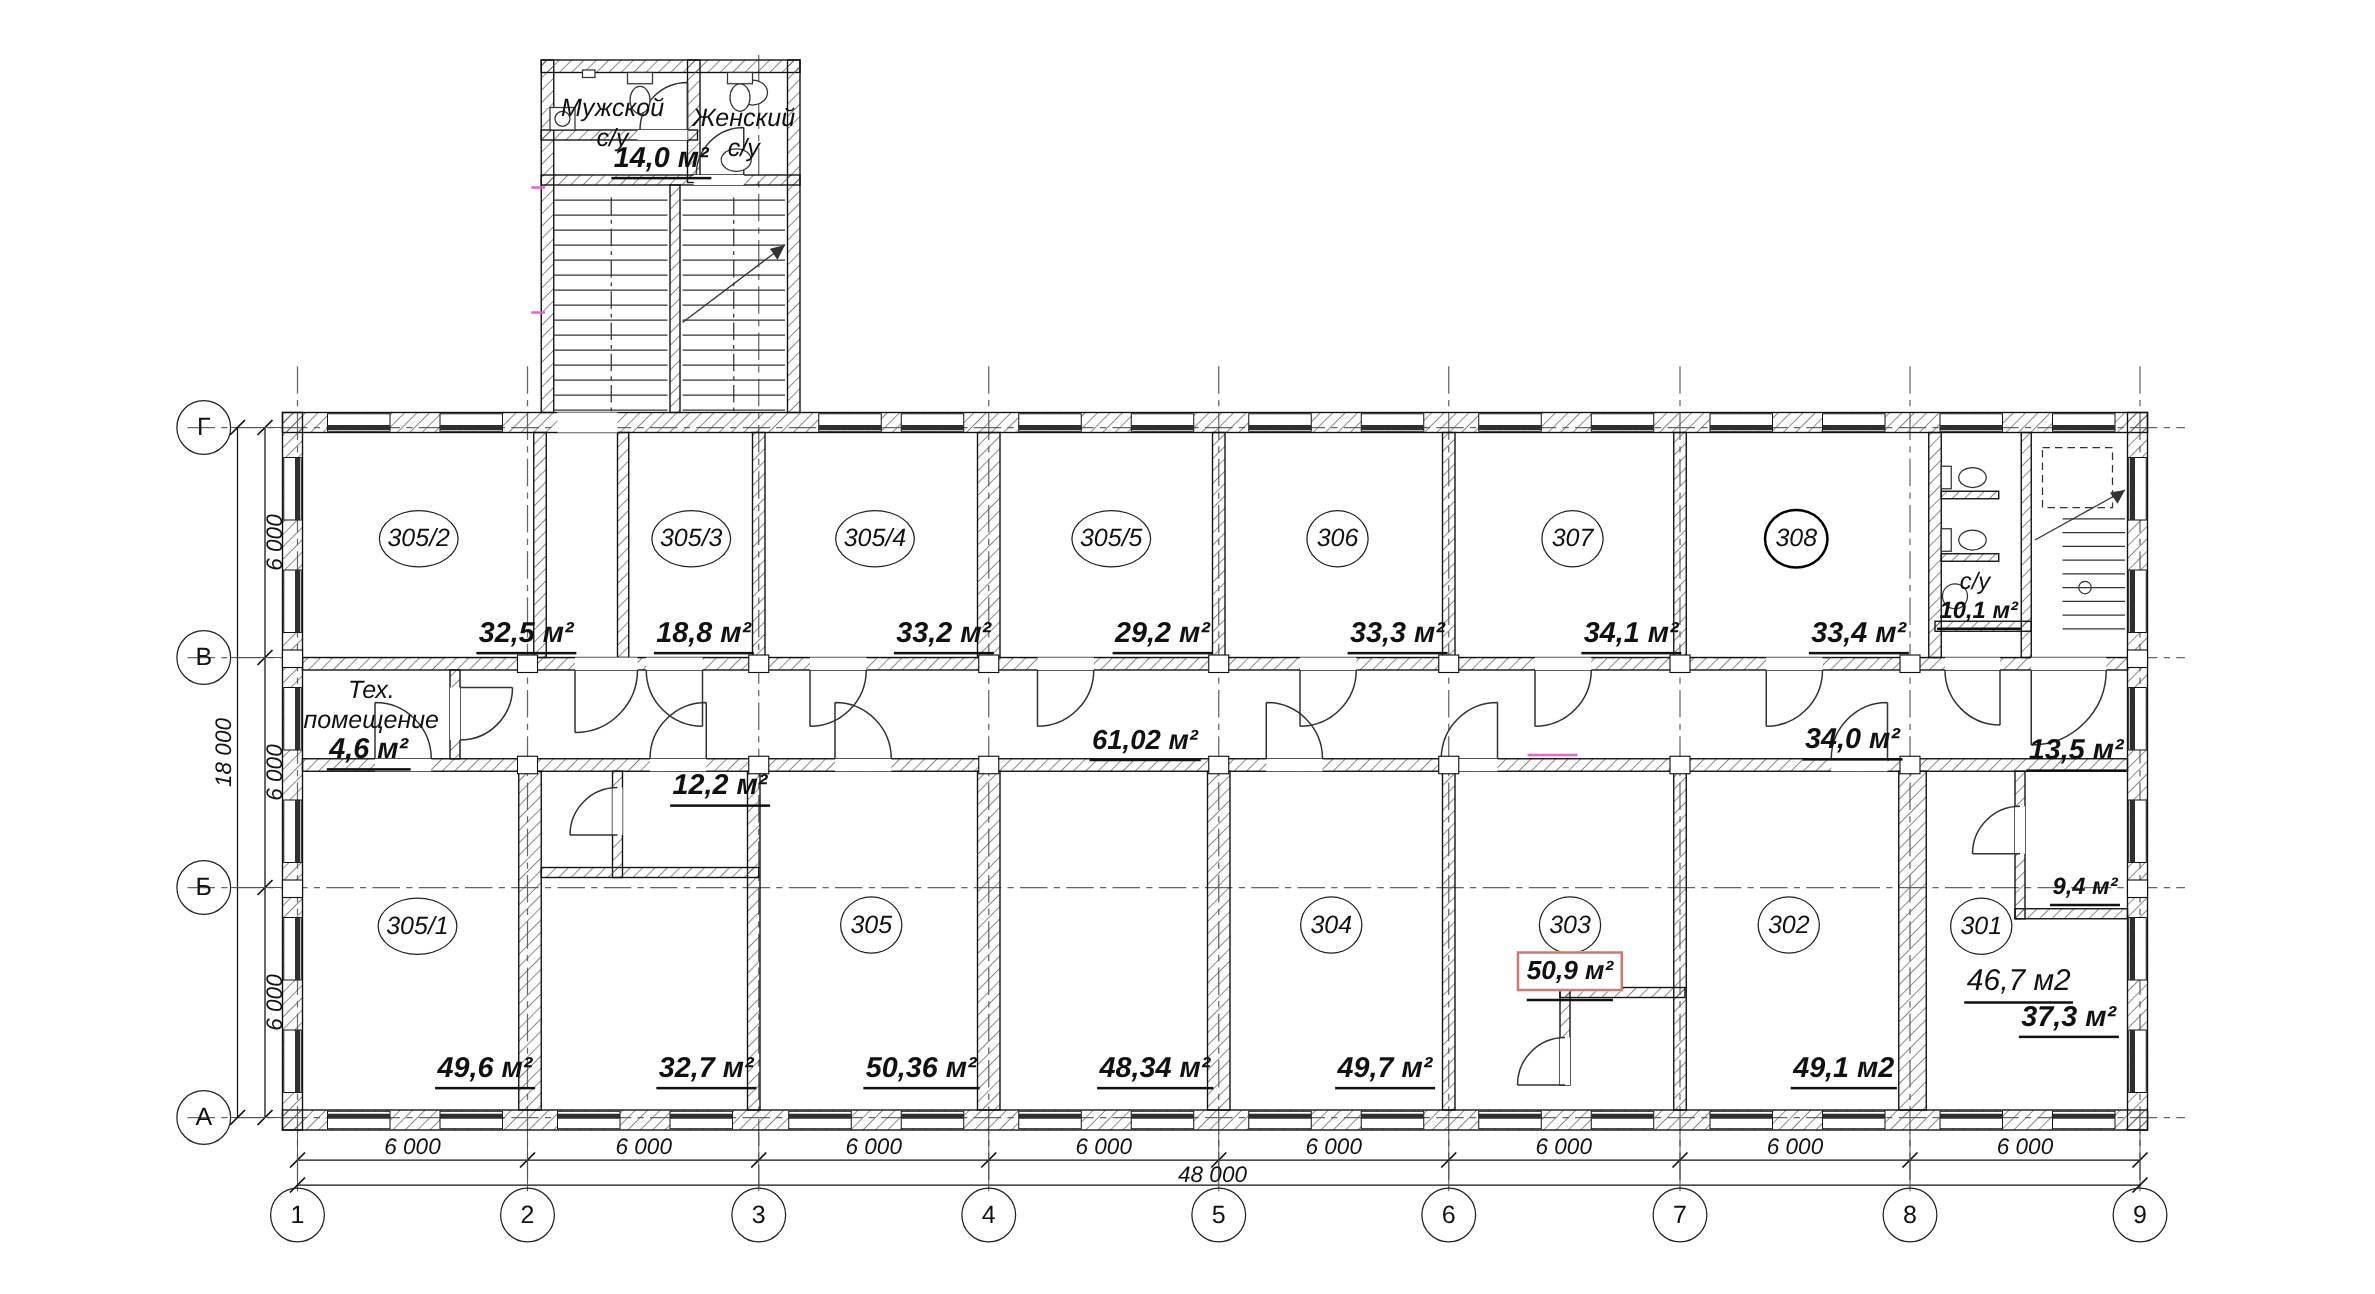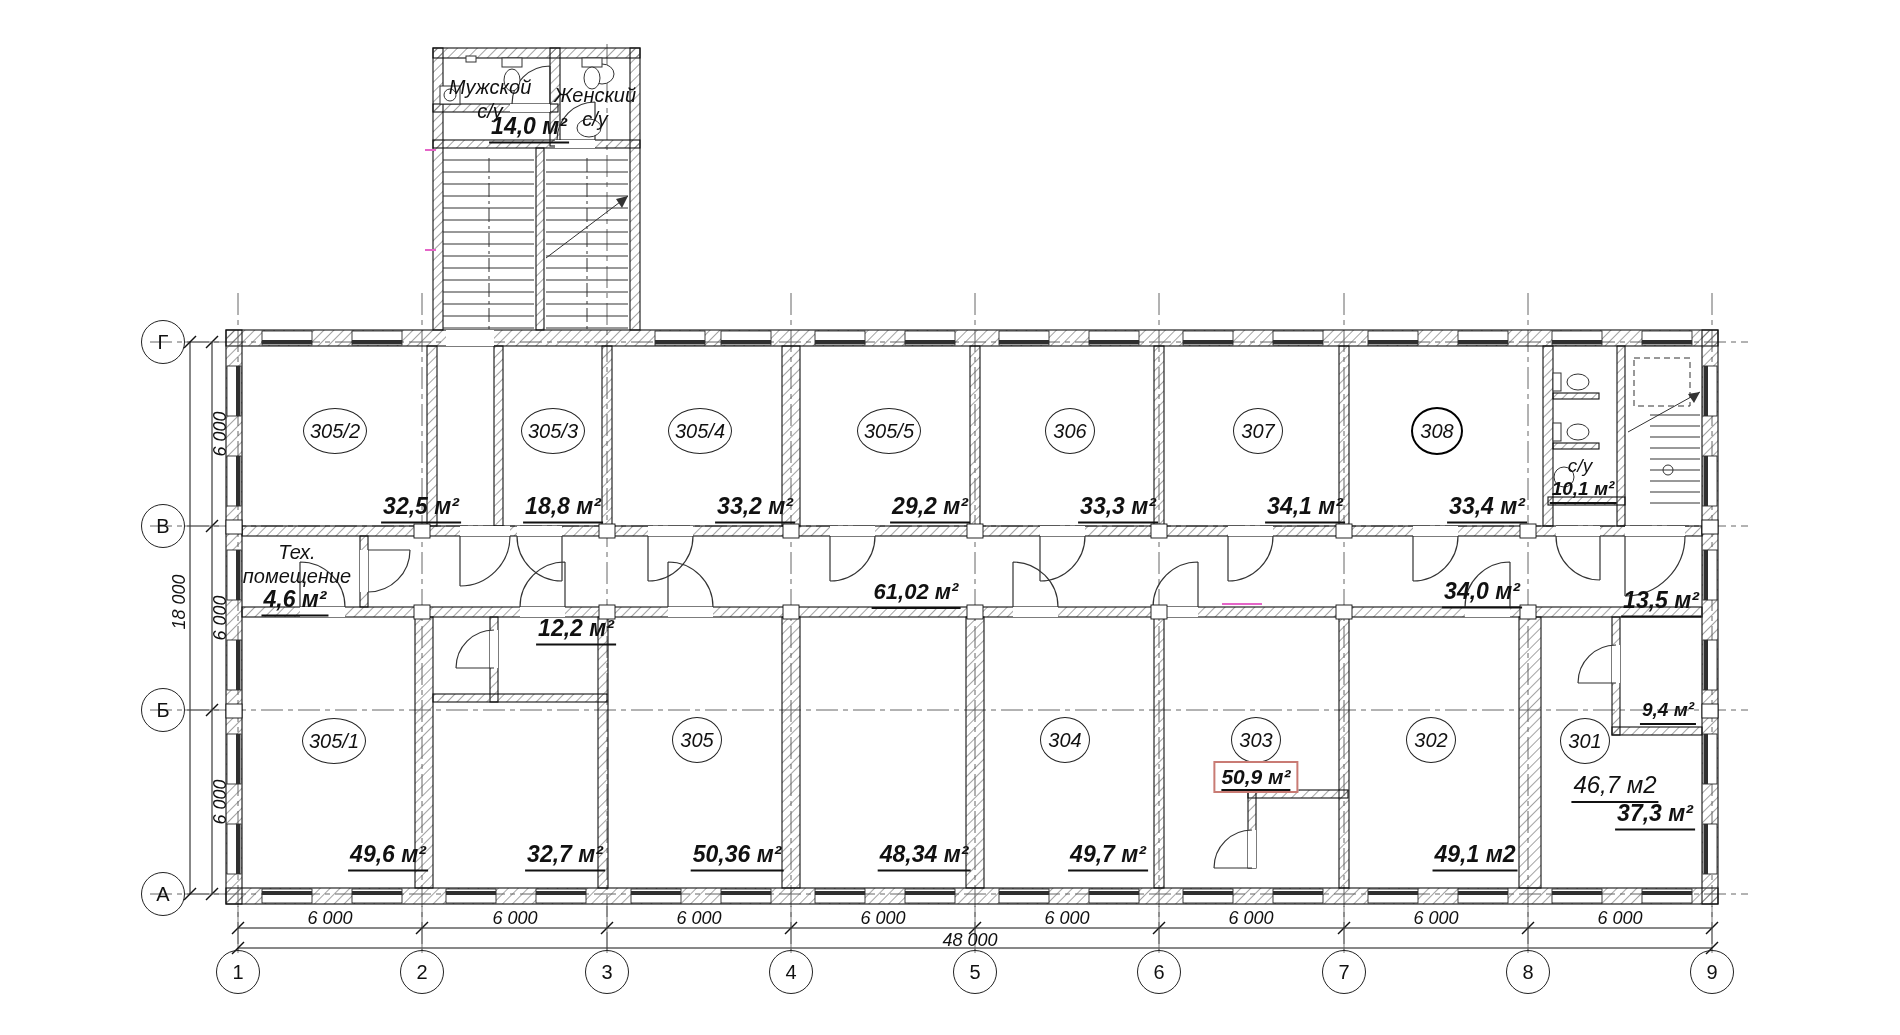--- a/index.html
+++ b/index.html
@@ -21,21 +21,21 @@
     display:flex;align-items:center;justify-content:center;font-style:italic;font-size:20px;}
   .c-wide{width:62px;height:44px;}
   .c-norm{width:48px;height:44px;}
   .c-bold{border-width:2.6px;border-color:#000;justify-content:center;}
   .axis-c{position:absolute;transform:translate(-50%,-50%);width:42px;height:42px;border:1.1px solid #222;
     border-radius:50%;display:flex;align-items:center;justify-content:center;font-size:20px;}
   .two-line{position:absolute;transform:translate(-50%,-50%);text-align:center;font-size:20px;
     font-style:italic;line-height:1.2;}
   .two-line div{white-space:nowrap;}
   .boxed{border:2px solid #c97b74;padding:2px 6px;background:#fff;}
-  .boxed span{border-bottom:2px solid #111;padding-bottom:1px;}
+  .boxed span{border-bottom:2px solid #111;padding-bottom:11px;}
 </style>
 </head>
 <body>
 
 <div id="plan-wrap">
 
 <svg id="plan-svg" width="1900" height="1035" viewBox="0 0 1900 1035">
   <defs>
     <pattern id="h" width="7" height="7" patternUnits="userSpaceOnUse" patternTransform="rotate(45)">
       <line x1="0" y1="0" x2="0" y2="7" stroke="#555" stroke-width="1.1"></line>

